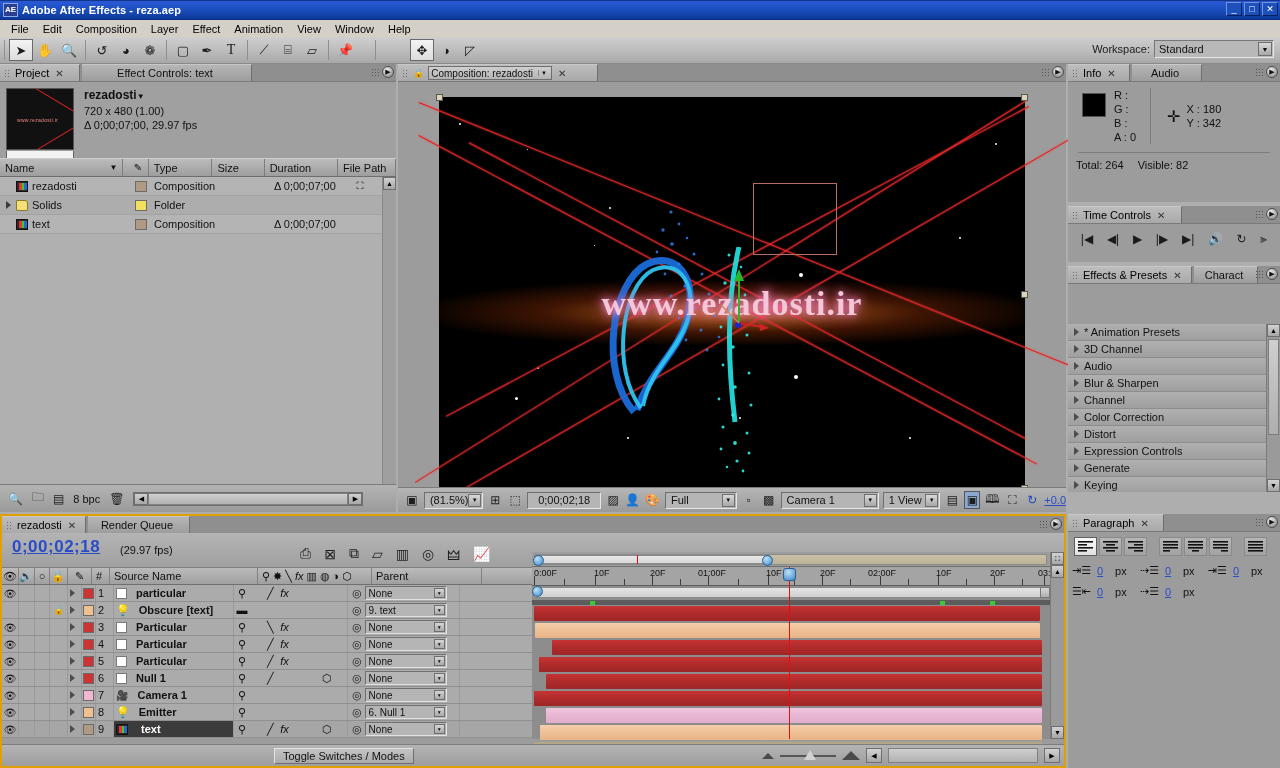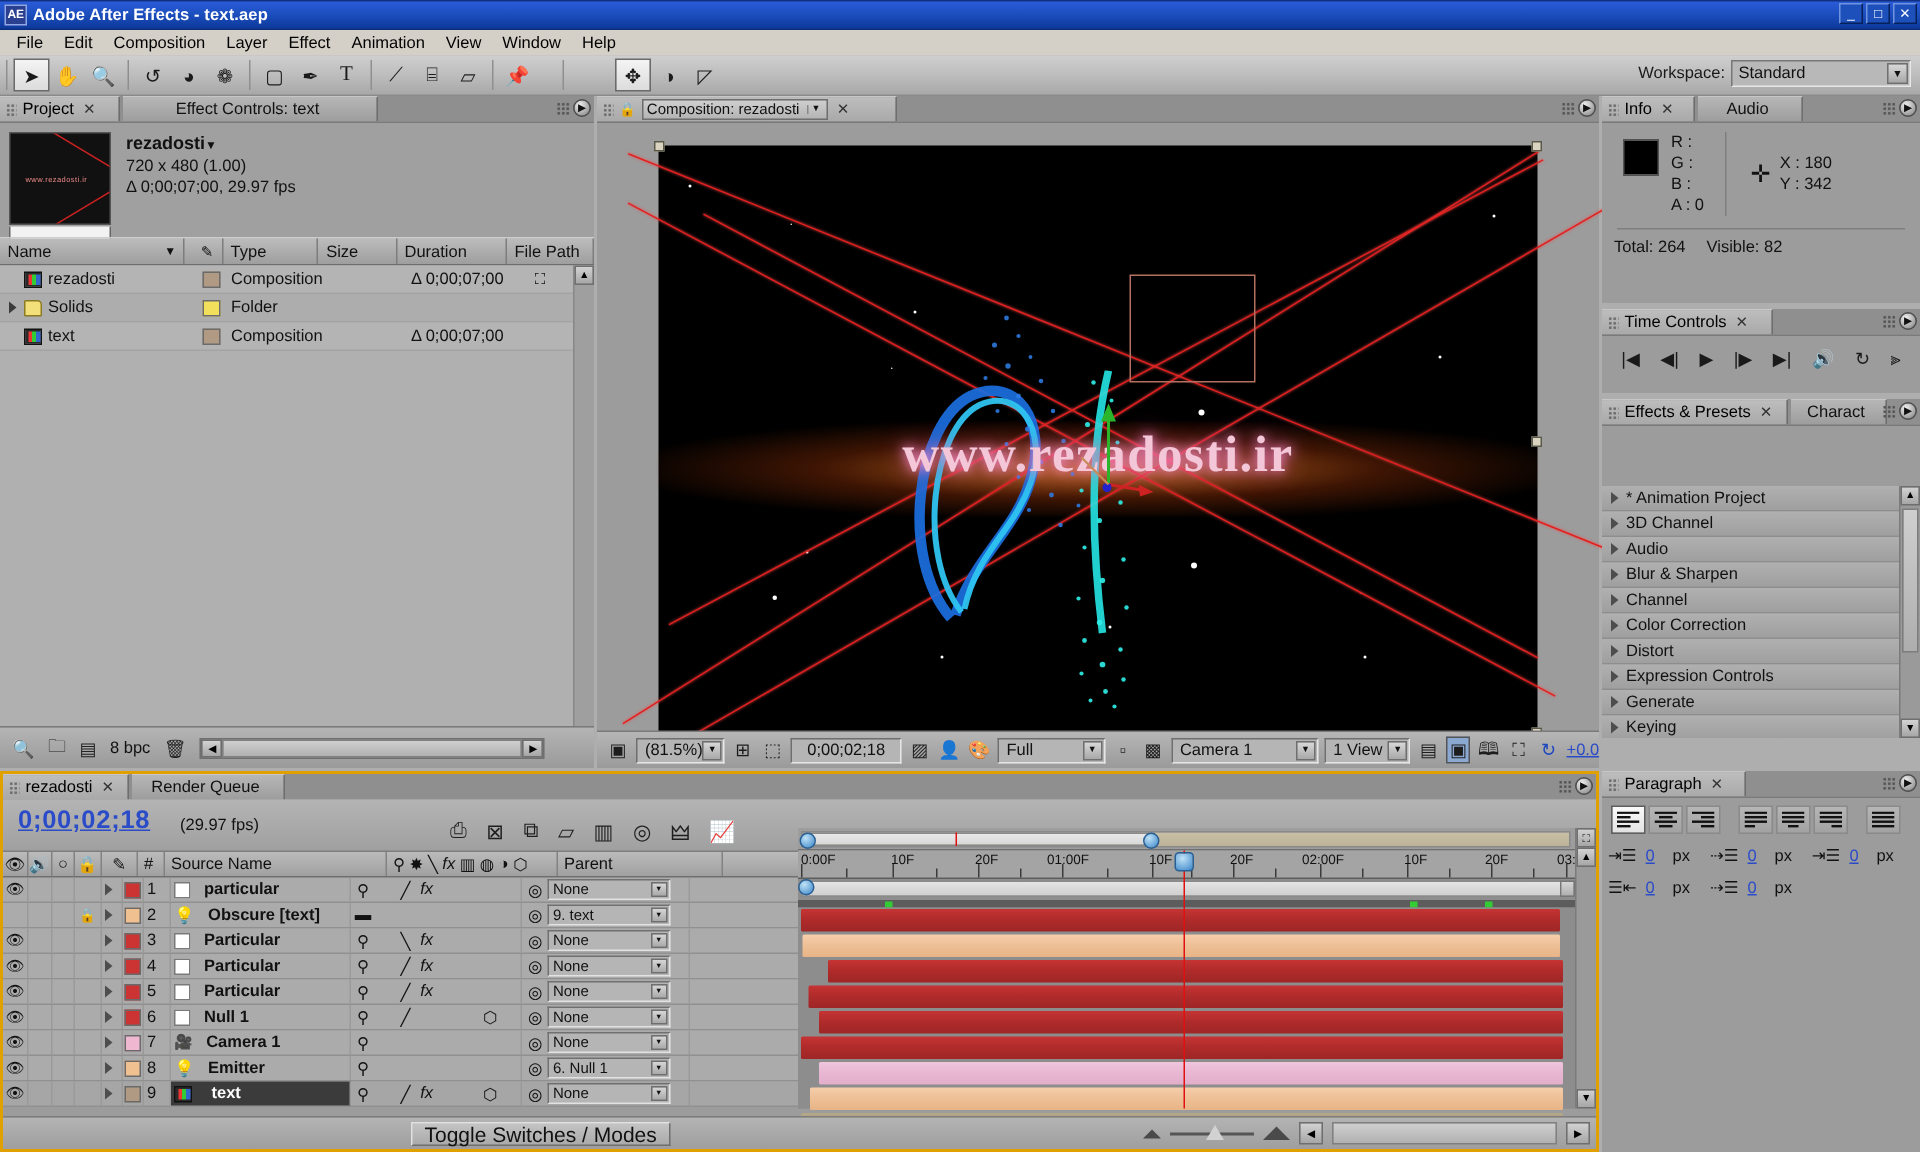--- a/index.html
+++ b/index.html
@@ -301,39 +301,39 @@
   .cti-head { position:absolute; top:0px; width:13px; height:13px; margin-left:-6px; z-index:10;
      background: radial-gradient(circle at 40% 30%, #bfe2f7, #3b86c9); border:1px solid #2a5f92;
      border-radius:3px;}
   .tl-rightrail { position:absolute; right:0; top:36px; bottom:27px; width:14px; background:#9a9a9a;
      border-left:1px solid #7b7b7b;}
   .tl-rightrail .arw { height:13px; background:linear-gradient(to bottom,#d2d2d2,#a6a6a6);
      border:1px solid #6f6f6f; font-size:7px; display:flex; align-items:center; justify-content:center;}
   .tl-bottom { position:absolute; left:0; right:0; bottom:0; height:22px;
      background:linear-gradient(to bottom,#b4b4b4,#9e9e9e); border-top:1px solid #7d7d7d;
      display:flex; align-items:center; padding:0 4px; gap:6px;}
-  .toggle-btn { height:16px; padding:0 8px; font-size:14px; color:#111;
+  .toggle-btn { height:16px; padding:0 8px; font-size:11px; color:#111;
      background:linear-gradient(to bottom,#c4c4c4,#aaa); border:1px solid; border-color:#e2e2e2 #6f6f6f #6f6f6f #e2e2e2;
      display:flex; align-items:center;}
   .zoom-slider { display:flex; align-items:center; gap:6px; }
   .zs-track { width:56px; height:2px; background:#555; position:relative;}
   .zs-knob { position:absolute; left:24px; top:-5px; width:0;height:0;
      border-left:6px solid transparent; border-right:6px solid transparent; border-bottom:10px solid #d2d2d2;}
   .zs-tri { width:0;height:0; border-left:6px solid transparent; border-right:6px solid transparent;
      border-bottom:6px solid #4a4a4a;}
   .zs-tri.big { border-left-width:9px; border-right-width:9px; border-bottom-width:9px;}
 </style>
 </head>
 <body>
 
 <div id="app">
 
   <div class="titlebar">
     <div class="ico">AE</div>
-    <div class="ttl">Adobe After Effects - text.aep</div>
+    <div class="ttl">Adobe After Effects - reza.aep</div>
     <div class="winbtns">
       <div class="winbtn">_</div>
       <div class="winbtn">□</div>
       <div class="winbtn">✕</div>
     </div>
   </div>
 
   <div class="menubar">
     <div class="mi">File</div>
     <div class="mi">Edit</div>
@@ -733,21 +733,21 @@
       </div>
       <div class="panel-menu">
         <span class="dots"></span>
         <span class="circ">▶</span>
       </div>
     </div>
     <div class="panel-body">
       <div class="eff-list">
         <div class="eff-item">
             <span class="tri"></span>
-            <span>* Animation Project</span>
+            <span>* Animation Presets</span>
           </div>
         <div class="eff-item">
             <span class="tri"></span>
             <span>3D Channel</span>
           </div>
         <div class="eff-item">
             <span class="tri"></span>
             <span>Audio</span>
           </div>
         <div class="eff-item">

